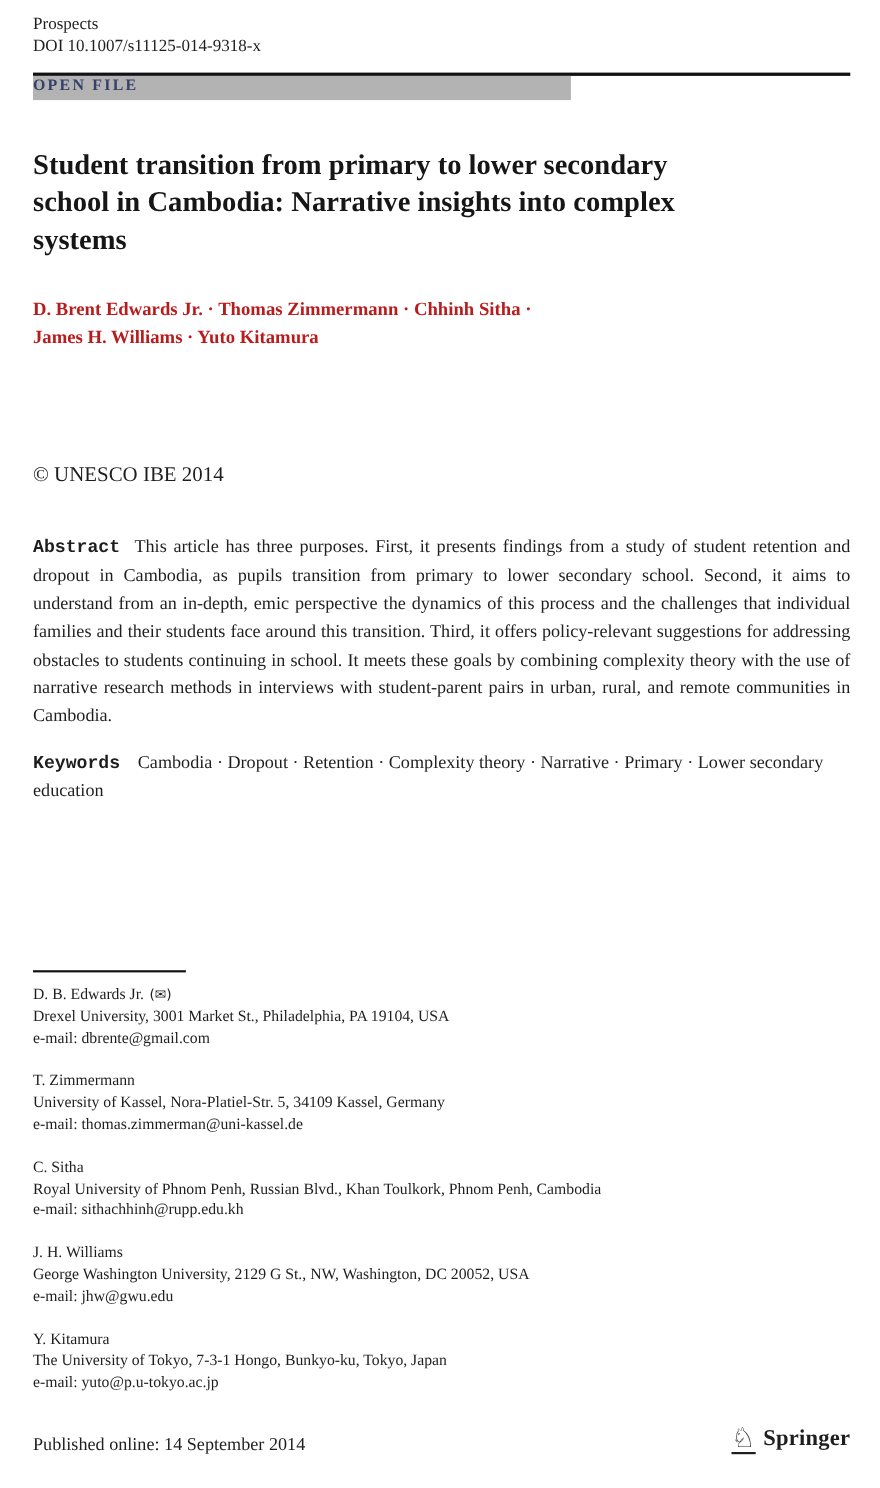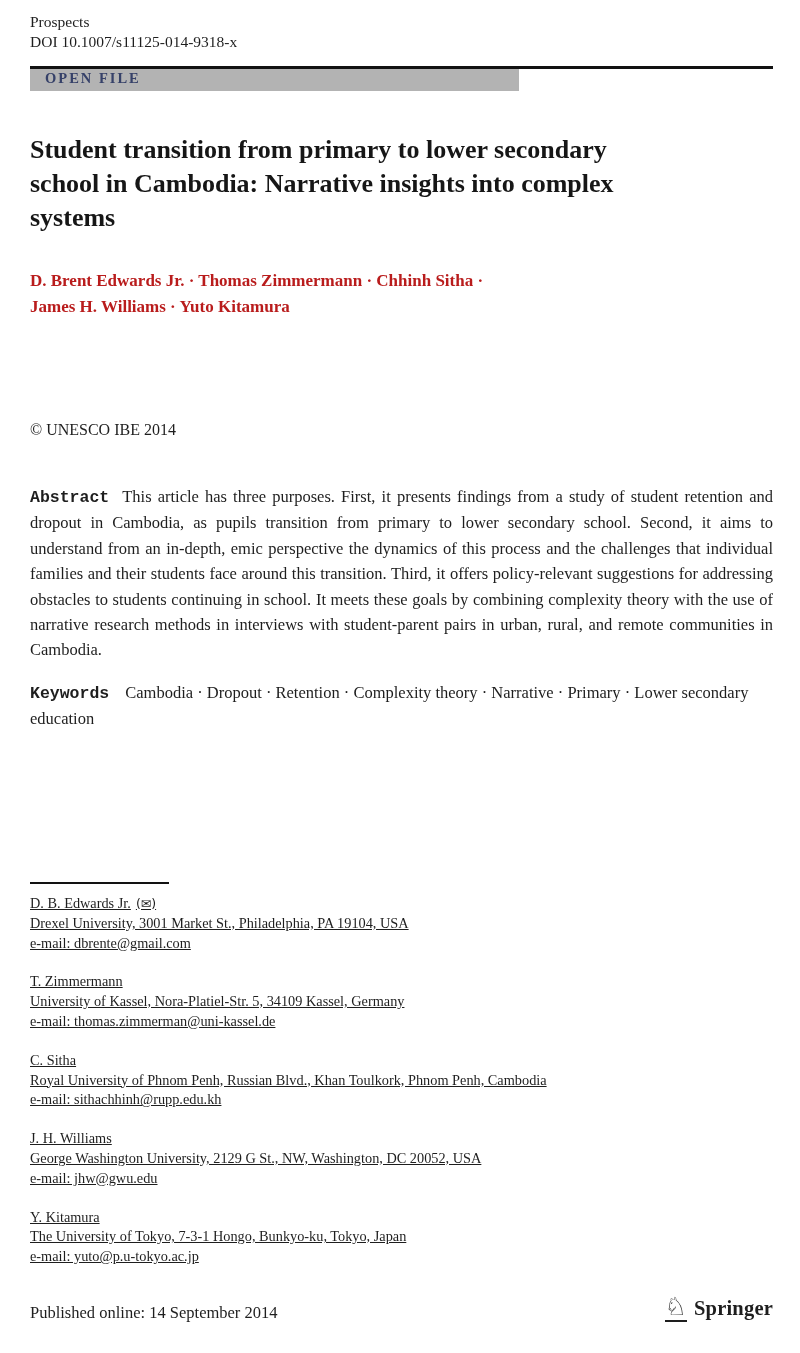--- a/index.html
+++ b/index.html
@@ -19,59 +19,59 @@
   .top-rule {
     position: absolute; left: 30px; top: 66px;
     width: 743px; height: 3px; background: #121212;
   }
   .banner {
     position: absolute; left: 30px; top: 69px;
     width: 489px; height: 22px; background: #b3b3b3;
   }
   .banner span {
     display: inline-block;
-    padding-left: 15px; padding-top: 1px;
+    padding-left: 0; padding-top: 1px;
     font-size: 14.5px; font-weight: bold;
     letter-spacing: 2px; color: #364169;
   }
   .title {
     position: absolute; left: 30px; top: 133px;
     margin: 0; font-size: 26px; font-weight: bold;
     line-height: 34px; color: #161616; white-space: nowrap;
   }
   .title div { white-space: nowrap; }
   .authors {
     position: absolute; left: 30px; top: 268px;
     font-size: 17px; font-weight: bold; line-height: 26px;
     color: #b91c1c; white-space: nowrap;
   }
   .copyright {
     position: absolute; left: 30px; top: 421px;
-    font-size: 16px;
+    font-size: 19px;
   }
   .abstract {
     position: absolute; left: 30px; top: 484px;
     width: 743px; margin: 0;
     font-size: 16.5px; line-height: 25.4px;
     text-align: justify;
   }
   .plabel { font-weight: bold; margin-right: 13px; font-family: Liberation Mono, monospace; }
   .keywords {
     position: absolute; left: 30px; top: 680px;
     width: 743px; margin: 0;
     font-size: 16.5px; line-height: 25.4px;
   }
   .keywords .plabel { margin-right: 16px; }
   .fn-rule {
     position: absolute; left: 30px; top: 882px;
     width: 139px; height: 2px; background: #121212;
   }
   .footnotes {
     position: absolute; left: 30px; top: 894px;
-    width: 720px; font-size: 14.3px; line-height: 19.8px; text-decoration: underline;
+    width: 720px; font-size: 14.3px; line-height: 19.8px;
   }
   .fn-block { margin-bottom: 19px; }
   .corr {
     margin-left: 5px;
     font-family: "DejaVu Sans", sans-serif;
     font-size: 12.5px;
   }
   .footer-published {
     position: absolute; left: 30px; top: 1303px;
     font-size: 16.5px;

